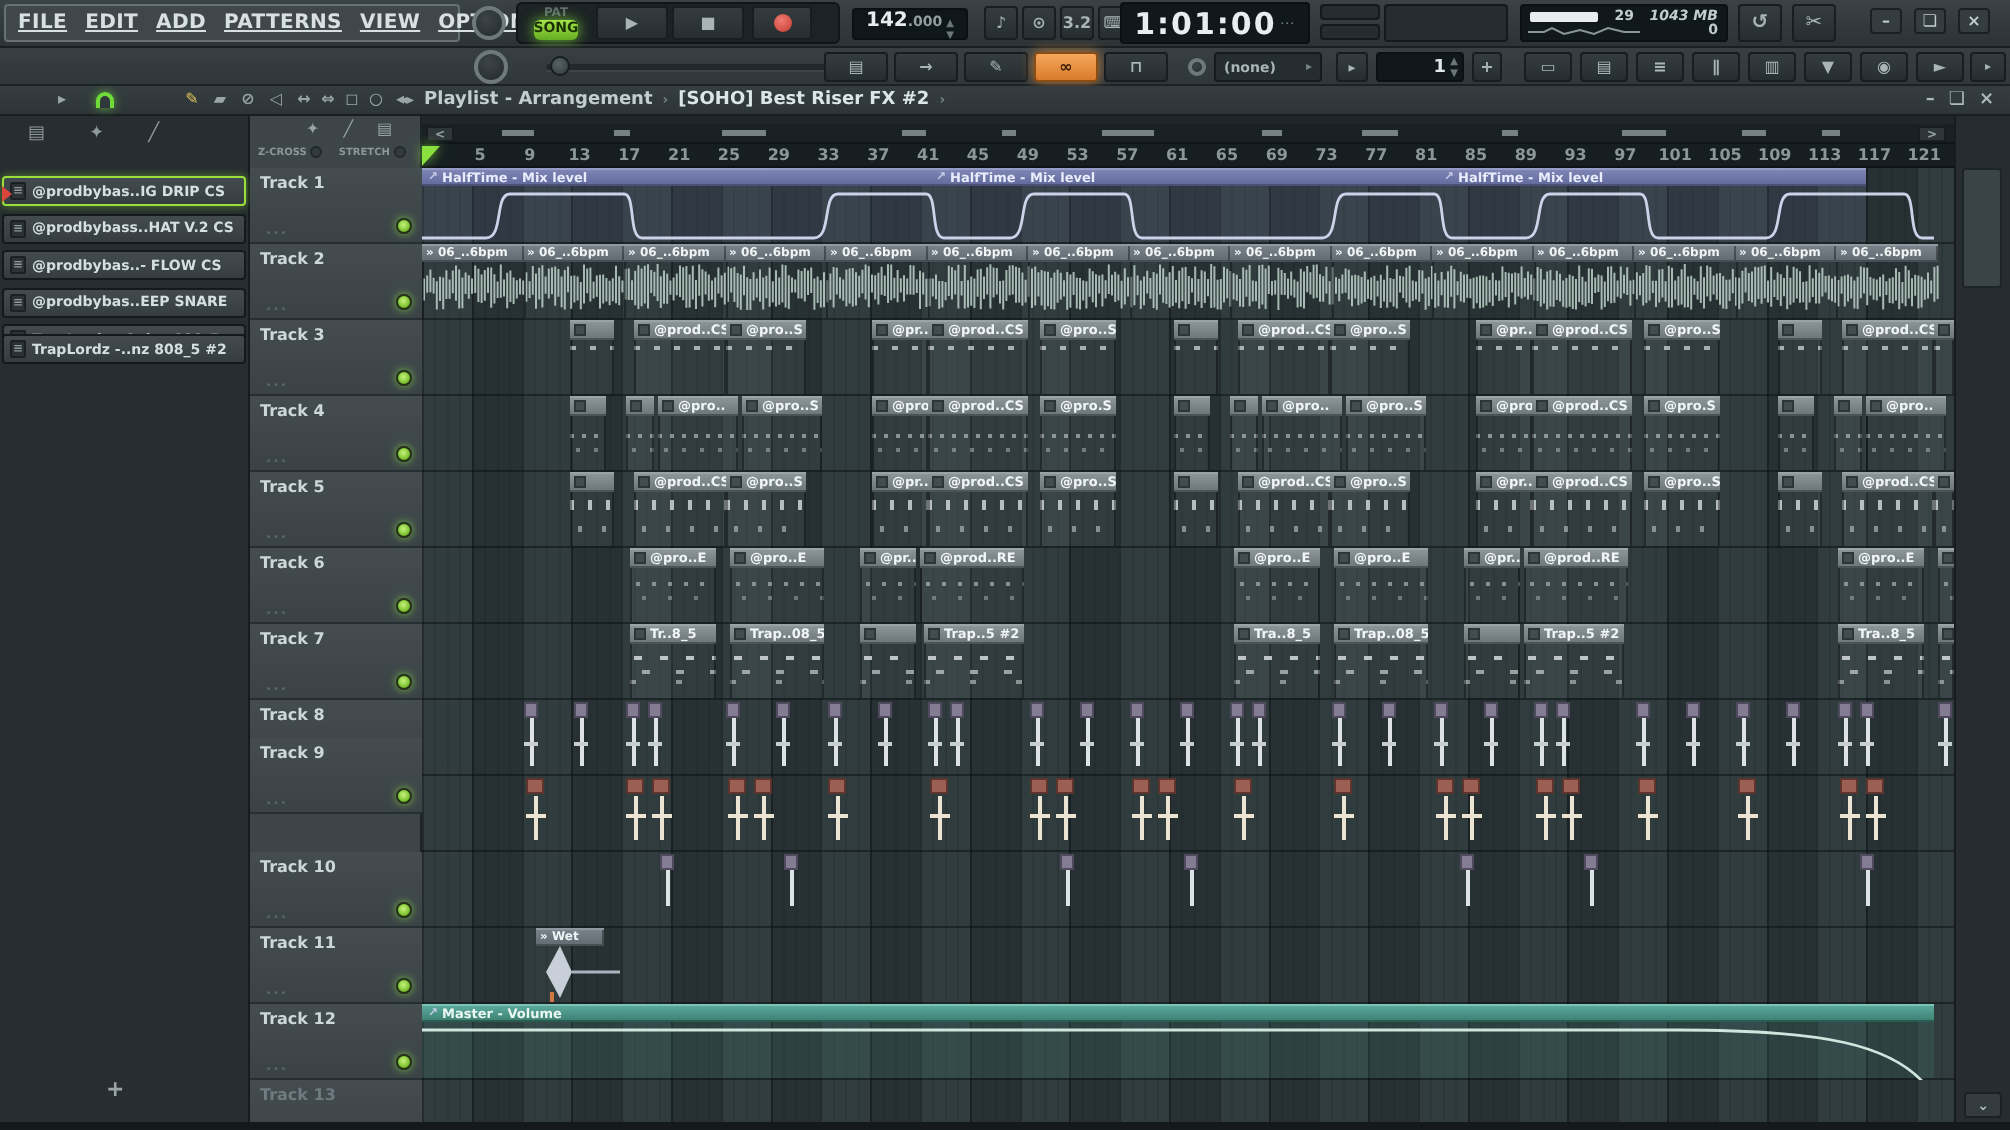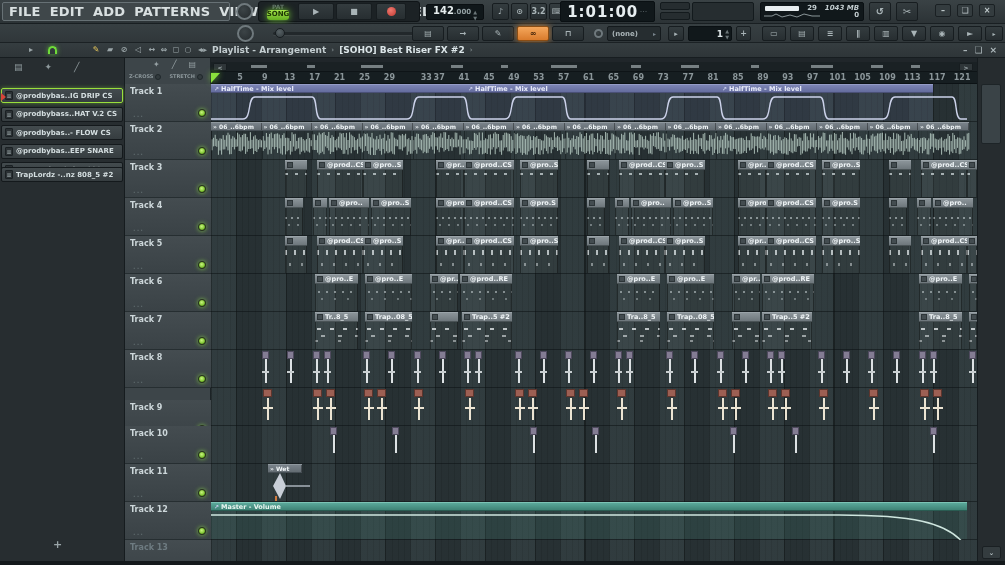--- a/index.html
+++ b/index.html
@@ -2,21 +2,21 @@
 <html><head>
 <meta charset="utf-8">
 <style>
 *{margin:0;padding:0;box-sizing:border-box;font-family:"DejaVu Sans",sans-serif;}
 html,body{background:#14191c;}
 #app{position:relative;width:1005px;height:565px;background:#20262a;overflow:hidden;font-weight:bold;color:#c9d3d6;}
 .abs{position:absolute;}
 
 #row1{position:absolute;left:0;top:0;width:1005px;height:24px;background:linear-gradient(#3a4245,#2c3336);border-bottom:1px solid #191f22;}
 #menubox{position:absolute;left:2px;top:2px;width:228px;height:19px;background:#3f474a;border:1px solid #677175;border-radius:2px;display:flex;align-items:center;padding:0 6px;gap:9px;}
-.menu-item{font-size:13px;color:#d9e0e1;letter-spacing:.2px;cursor:default;}
+.menu-item{font-size:10px;color:#d9e0e1;letter-spacing:.2px;cursor:default;text-decoration:underline;}
 .knob{border-radius:50%;border:2px solid #6f797d;background:radial-gradient(circle at 40% 35%,#3c4447,#242a2d);}
 #tpanel{position:absolute;left:258px;top:1px;width:162px;height:21px;background:#1c2225;border:1px solid #101518;border-radius:3px;display:flex;align-items:center;padding:1px;}
 .tbtn{background:linear-gradient(#343c3f,#272e31);border:1px solid #171d20;border-radius:2px;color:#a9b4b7;display:flex;align-items:center;justify-content:center;}
 #patsong{width:36px;height:17px;flex-direction:column;background:none;border:none;}
 #pat-label{font-size:6px;color:#5f6a6e;line-height:6px;}
 #song-btn{font-size:7px;color:#1c3304;background:linear-gradient(#a8e94e,#5f a)}
 #song-btn{background:linear-gradient(#a5e64b,#65ad22);border-radius:3px;padding:0 0;line-height:9px;height:10px;box-shadow:0 0 7px rgba(130,225,60,.8);}
 .transport-b{width:36px;height:17px;font-size:8px;margin-left:2px;}
 #rec-wrap{width:30px;height:17px;margin-left:4px;}
 #rec-dot{width:9px;height:9px;border-radius:50%;background:radial-gradient(circle at 40% 35%,#f07a70,#c23a32);}
@@ -366,21 +366,21 @@
       <div class="trackhead" style="top: 254px;">
         <div class="tname">Track 7</div>
         <div class="dots">...</div>
         <div class="led"></div>
       </div>
       <div class="trackhead" style="top: 292px;">
         <div class="tname">Track 8</div>
         <div class="dots">...</div>
         <div class="led"></div>
       </div>
-      <div class="trackhead" style="top: 342px; padding-left: 48px;">
+      <div class="trackhead" style="top: 311px; padding-left: 48px;">
         <div class="tname">Track 9</div>
         <div class="dots">...</div>
         <div class="led"></div>
       </div>
       <div class="trackhead" style="top: 368px;">
         <div class="tname">Track 10</div>
         <div class="dots">...</div>
         <div class="led"></div>
       </div>
       <div class="trackhead" style="top: 406px;">
@@ -416,21 +416,21 @@
     </div>
   <div id="ruler">
       <div id="flag"></div>
       <span style="left: 29px;">5</span>
       <span style="left: 53.9px;">9</span>
       <span style="left: 78.8px;">13</span>
       <span style="left: 103.7px;">17</span>
       <span style="left: 128.6px;">21</span>
       <span style="left: 153.5px;">25</span>
       <span style="left: 178.4px;">29</span>
-      <span style="left: 203.3px; margin-left: 12px;">33</span>
+      <span style="left: 203.3px;">33</span>
       <span style="left: 228.2px;">37</span>
       <span style="left: 253.1px;">41</span>
       <span style="left: 278px;">45</span>
       <span style="left: 302.9px;">49</span>
       <span style="left: 327.8px;">53</span>
       <span style="left: 352.7px;">57</span>
       <span style="left: 377.6px;">61</span>
       <span style="left: 402.5px;">65</span>
       <span style="left: 427.4px;">69</span>
       <span style="left: 452.3px;">73</span>

